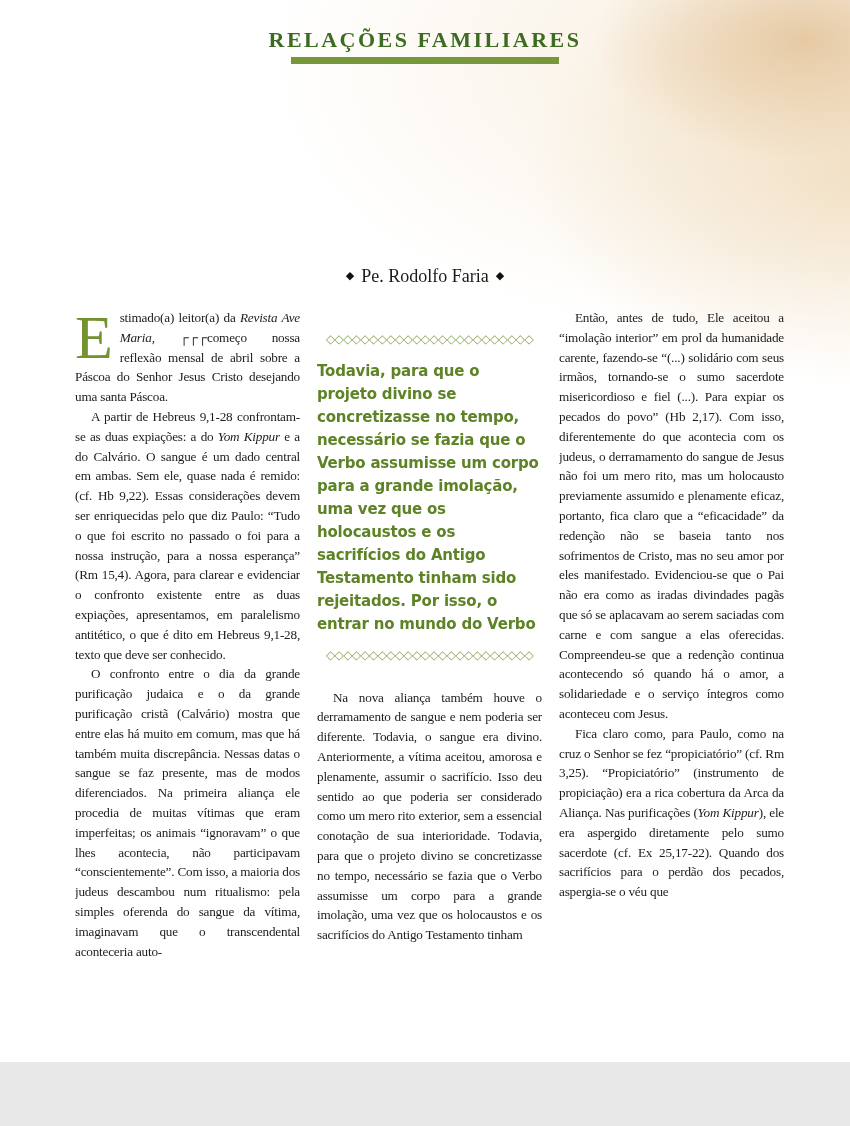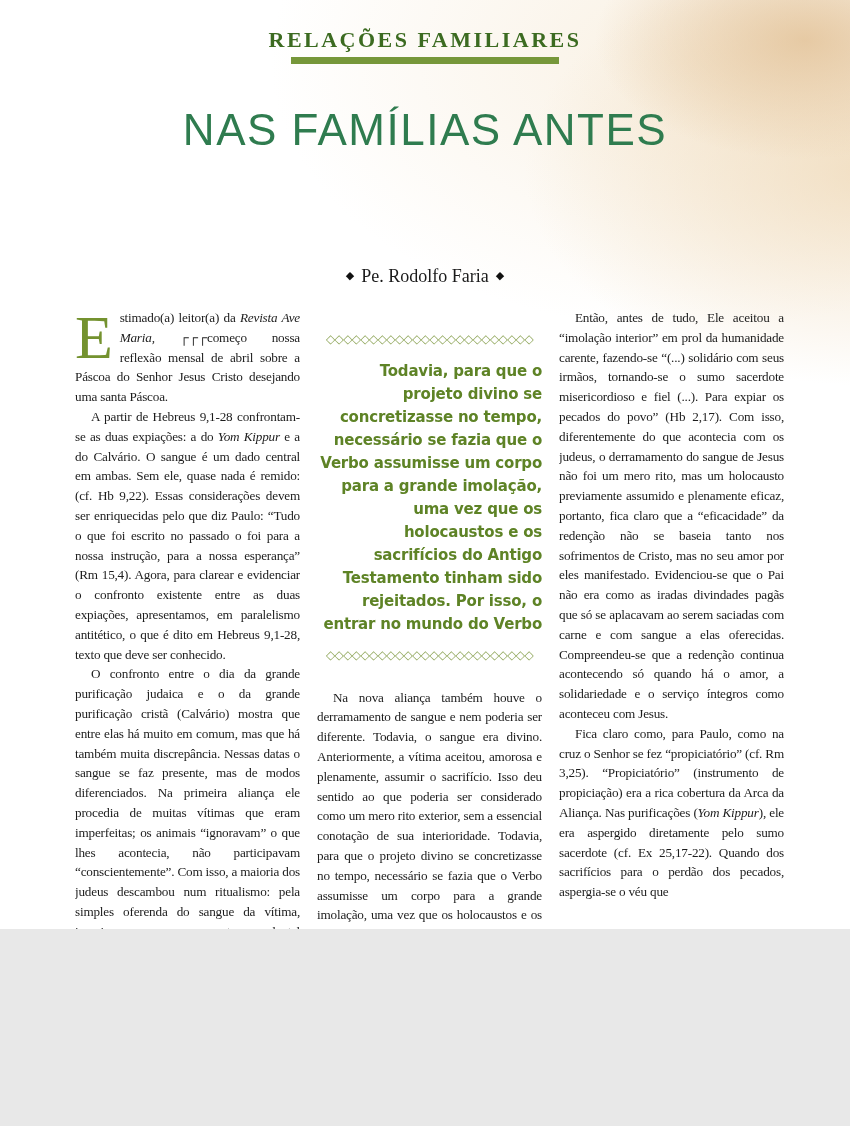--- a/index.html
+++ b/index.html
@@ -1,18 +1,18 @@
 <!DOCTYPE html>
 <html lang="pt"><head>
 <meta charset="utf-8">
 <style>
   html,body{margin:0;padding:0;background:#e8e8e8;}
   .page{
     position:relative;
-    width:850px;height:929px;
+    width:850px;height:1062px;
     margin:0 auto;
     background:#ffffff;
     overflow:hidden;
     font-family:"Liberation Serif", serif;
   }
   
   .bg-blur{
     position:absolute;inset:0;pointer-events:none;
     background:
       radial-gradient(ellipse 300px 170px at 805px 40px,  rgba(226,193,150,0.80), rgba(226,193,150,0) 70%),
@@ -85,21 +85,21 @@
     overflow:hidden;
     color:#8fa65a;
     font-family:"DejaVu Sans", sans-serif;
     font-size:12px;
     letter-spacing:-0.6px;
     margin:22px 0 10px 0;
   }
   .divider.bottom{margin:10px 0 22px 0;}
   .pullquote{
     margin:6px 0;
-    text-align:right;
+    text-align:left;
     font-family:"DejaVu Sans", sans-serif;
     font-weight:bold;
     font-size:15px;
     line-height:23px;
     color:#5e8326;
   }
   .footer-left{
     position:absolute;left:75px;top:1080px;
     width:362px;
     border-top:1px dotted #333;
@@ -129,21 +129,20 @@
 </head>
 <body>
 
 <div class="page">
   <div class="bg-blur"></div>
 
   <div class="section-label">RELAÇÕES FAMILIARES</div>
   <div class="section-bar"></div>
 
   <div class="title">
-    <div>NAS FAMÍLIAS ANTES</div>
   </div>
 
   <div class="byline">
     <span class="diamond">◆</span><span>Pe. Rodolfo Faria</span><span class="diamond">◆</span>
   </div>
 
   <div class="columns">
 
     <div class="col">
       <p>

